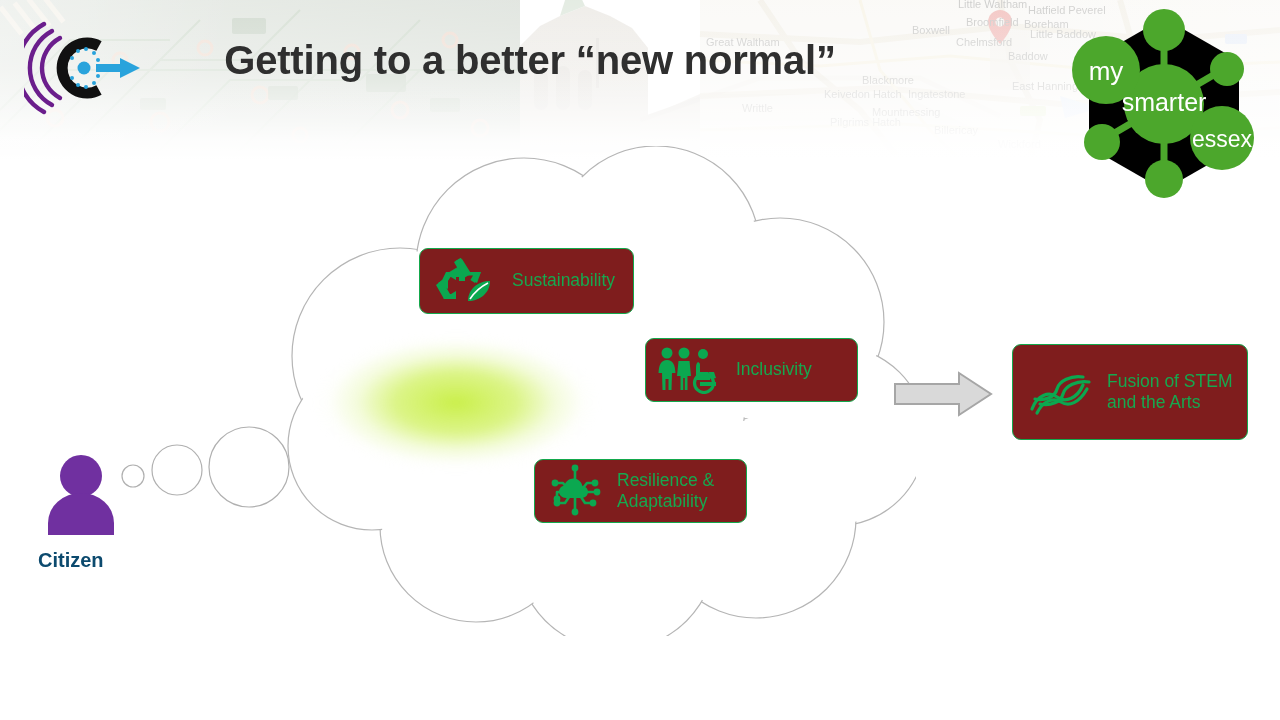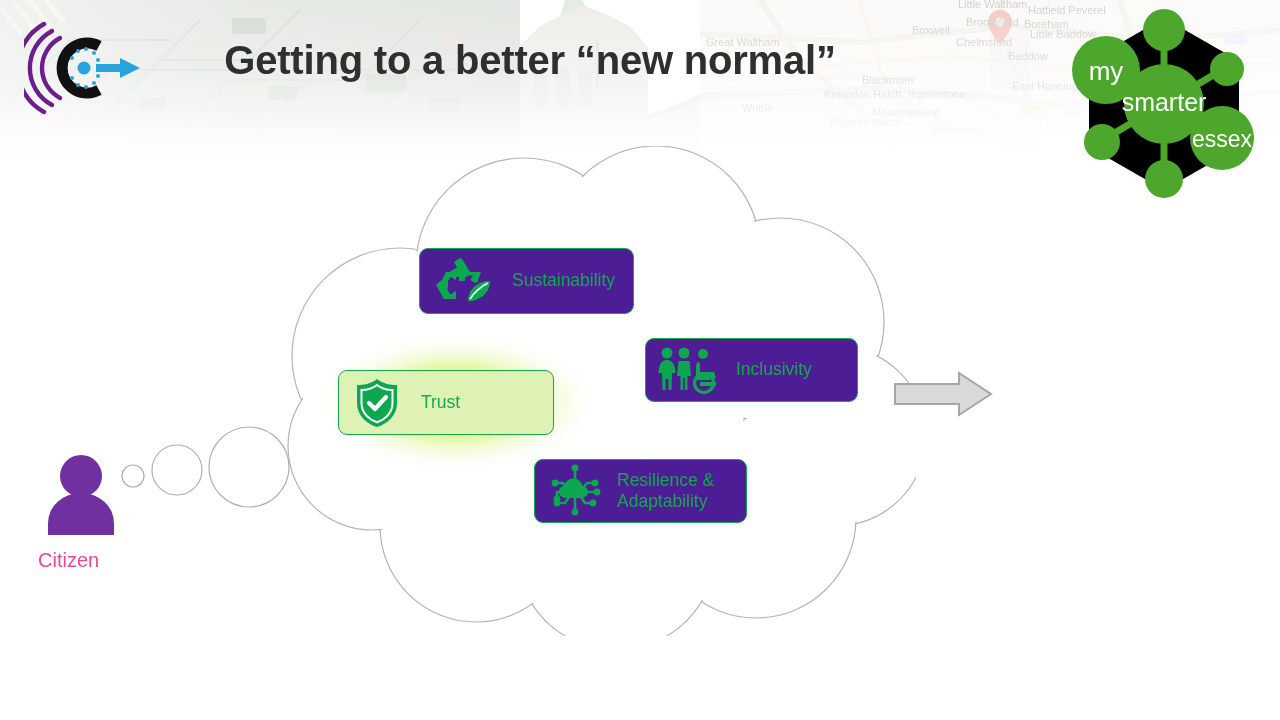--- a/index.html
+++ b/index.html
@@ -28,40 +28,40 @@
   }
 
   
   .logo-cc{position:absolute;left:24px;top:18px;width:120px;height:100px;}
   .logo-mse{position:absolute;left:1064px;top:4px;width:200px;height:200px;}
 
   
   .citizen{position:absolute;left:48px;top:455px;width:66px;height:80px;}
   .citizen-label{
     position:absolute;left:38px;top:549px;
-    font-size:20px;font-weight:normal;color:#ec4899;
+    font-size:20px;font-weight:bold;color:#0c4a6e;
   }
 
   
   .trail{position:absolute;left:110px;top:405px;width:230px;height:120px;}
 
   
   .cloud{position:absolute;left:276px;top:146px;width:640px;height:490px;}
 
   
   .trust-glow{
     position:absolute;left:306px;top:330px;width:300px;height:145px;
     background:radial-gradient(ellipse 48% 48% at 50% 50%, rgba(198,238,60,0.92) 0%, rgba(208,241,96,0.75) 42%, rgba(225,246,160,0.38) 68%, rgba(240,250,210,0.08) 88%, rgba(255,255,255,0) 100%);
     filter:blur(3px);
   }
 
   
   .box{
     position:absolute;box-sizing:border-box;
-    border:1.3px solid #13a84c;border-radius:9px;background:#4c1d95;
+    border:1.3px solid #13a84c;border-radius:9px;background:#7f1d1d;
     display:flex;align-items:center;
   }
   .box .bicon{flex:0 0 auto;display:flex;align-items:center;justify-content:center;}
   .box .btext{
     color:#16a84f;font-size:17.5px;line-height:1.22;
     font-family:"Liberation Sans", sans-serif;white-space:pre-line;
   }
 
   #box-sustainability{left:419px;top:248px;width:215px;height:66px;padding:0 10px 0 12px;}
   #box-sustainability .btext{margin-left:16px;}
@@ -339,30 +339,20 @@
           <path d="M52,26 L58,26 L60,32 L55.5,33 L53.5,28 Z"></path>
           <path d="M40,30 L54,30 L54,34 L40,34 Z"></path>
           <path d="M44,36 L60,36 L60,40 L44,40 Z"></path>
         </g>
         <circle cx="48" cy="37" r="9.5" fill="none" stroke="#0BA850" stroke-width="3.2"></circle>
       </svg>
     </span>
     <span class="btext">Inclusivity</span>
   </div>
 
-  <div class="box" id="box-trust">
-    <span class="bicon">
-      <svg width="48" height="52" viewBox="0 0 48 52">
-        <path d="M24,2 C18,7 10,8 4,8 L4,26 C4,39 14,47 24,50 C34,47 44,39 44,26 L44,8 C38,8 30,7 24,2 Z" fill="#0BA850"></path>
-        <path d="M24,8 C19,12 13,13 8.5,13 L8.5,26 C8.5,36 16,42.5 24,45.2 C32,42.5 39.5,36 39.5,26 L39.5,13 C35,13 29,12 24,8 Z" fill="none" stroke="#ffffff" stroke-width="2"></path>
-        <path d="M16,26 L22,32 L33,20" fill="none" stroke="#ffffff" stroke-width="4.2" stroke-linecap="round" stroke-linejoin="round"></path>
-      </svg>
-    </span>
-    <span class="btext">Trust</span>
-  </div>
 
   <div class="box" id="box-resilience">
     <span class="bicon">
       <svg width="60" height="54" viewBox="0 0 60 54">
         <g stroke="#0BA850" stroke-width="2.6" fill="none" stroke-linecap="round" stroke-linejoin="round">
           <path d="M30,24 L30,6"></path>
           <path d="M22,24 L18,19 L12,19"></path>
           <path d="M38,24 L42,19 L48,19"></path>
           <path d="M20,28 L12,28 L12,33"></path>
           <path d="M40,28 L50,28"></path>
@@ -384,14 +374,28 @@
       </svg>
     </span>
     <span class="btext">Resilience &amp;
 Adaptability</span>
   </div>
 
   <svg class="arrow" viewBox="0 0 100 48">
     <path d="M2,14 L66,14 L66,3 L98,24 L66,45 L66,34 L2,34 Z" fill="#D9D9D9" stroke="#A6A6A6" stroke-width="2" stroke-linejoin="miter"></path>
   </svg>
 
+  <div class="box" id="box-fusion">
+    <span class="bicon">
+      <svg width="66" height="54" viewBox="0 0 66 54">
+        <g fill="none" stroke="#0BA850" stroke-width="3.2" stroke-linecap="round">
+          <path d="M5,44 C10,30 22,26 30,32 C38,38 50,34 56,20"></path>
+          <path d="M10,48 C16,36 26,32 34,37 C42,42 52,38 60,24"></path>
+          <path d="M56,12 C44,10 32,16 30,24 C28,32 18,36 8,34"></path>
+          <path d="M62,17 C50,15 38,21 36,29 C34,37 24,41 13,39"></path>
+        </g>
+      </svg>
+    </span>
+    <span class="btext">Fusion of STEM
+and the Arts</span>
+  </div>
 
 </div>
 
 </body></html>

